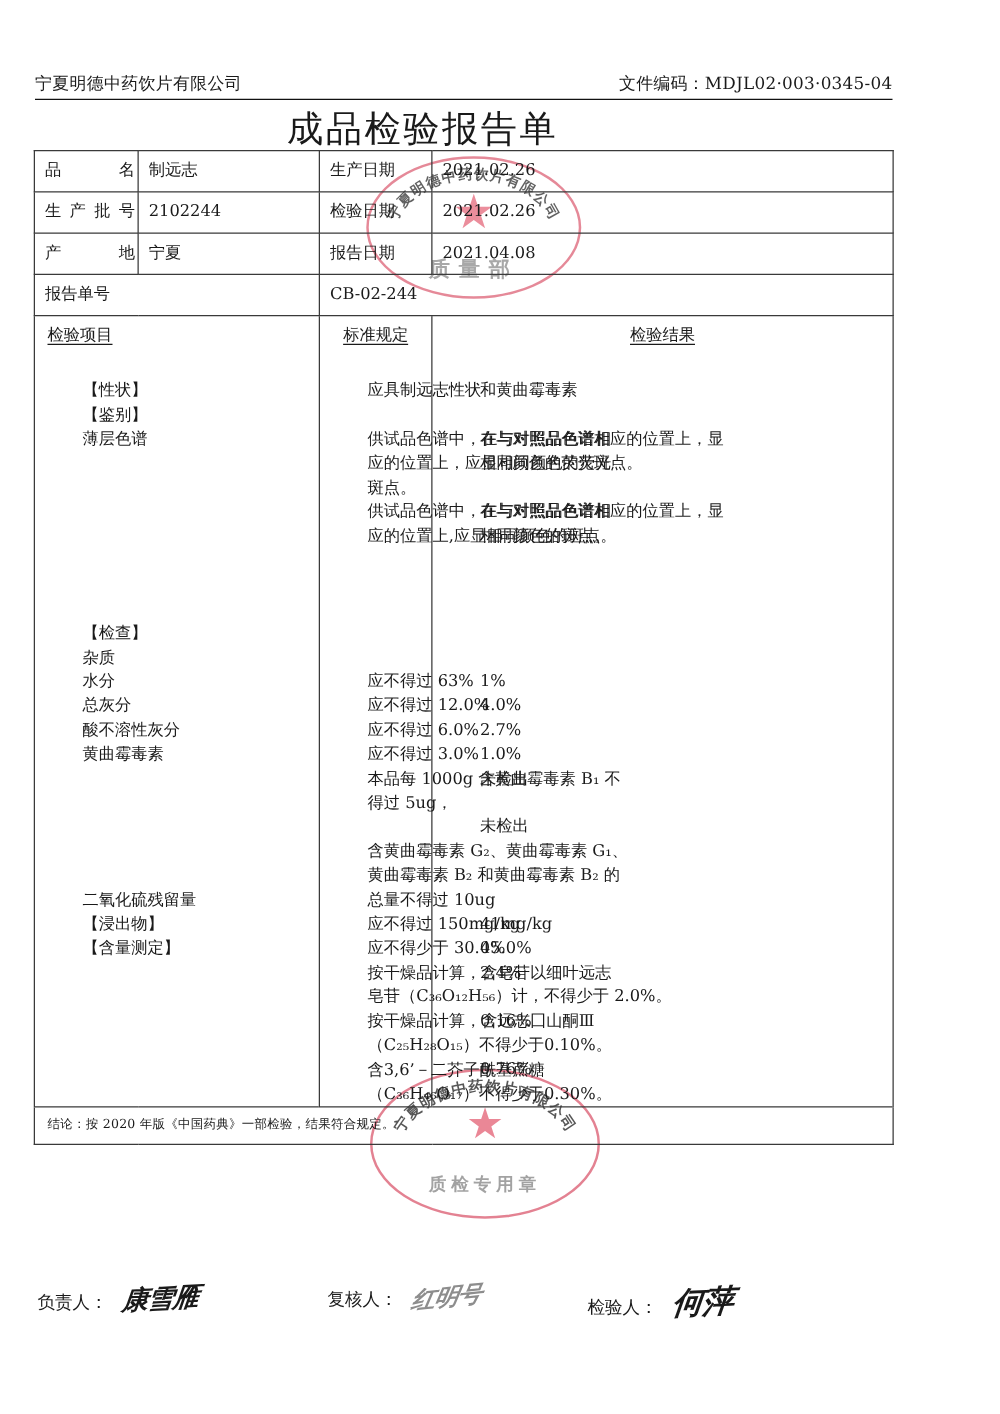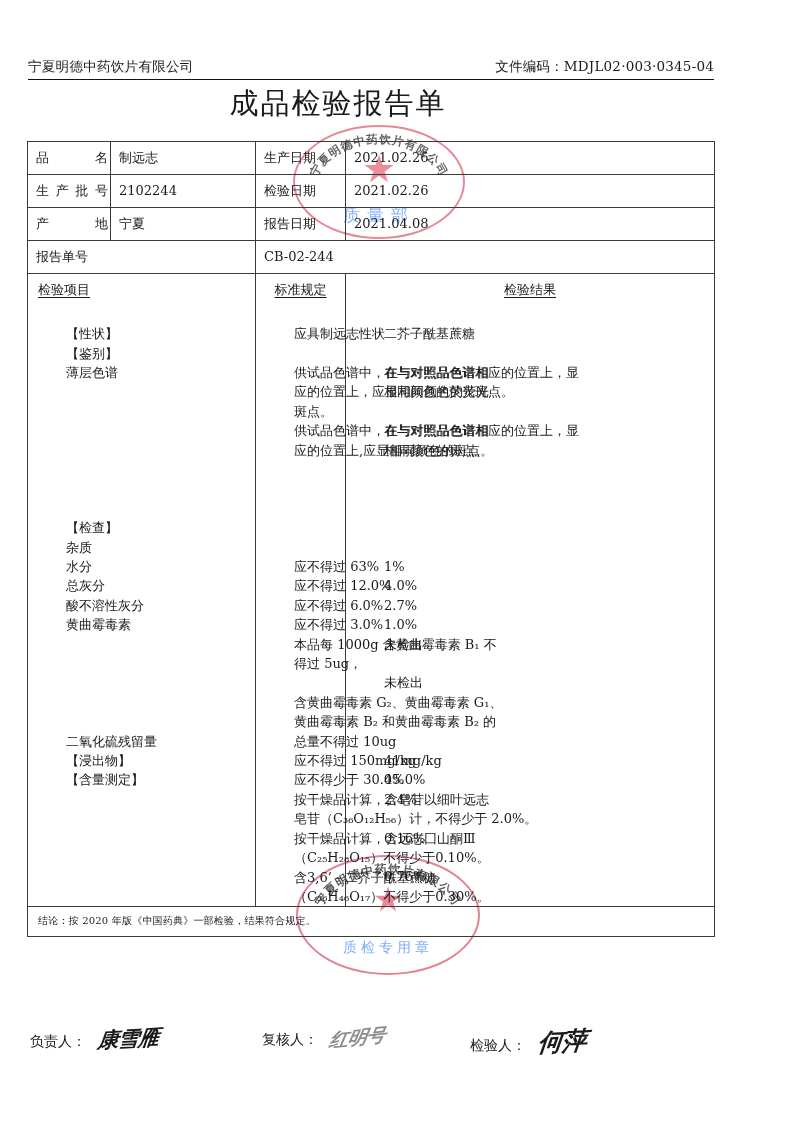--- a/index.html
+++ b/index.html
@@ -47,21 +47,21 @@
     width: 676px;
     text-align: center;
     font-size: 29px;
     letter-spacing: 2px;
     font-family: "DejaVu Serif", "Liberation Serif", serif;
   }
 
   
   .tbl {
     position: absolute;
-    left: 27px; top: 141px;
+    left: 27px; top: 120px;
     width: 687px;
     border-collapse: collapse;
     table-layout: fixed;
     font-size: 13px;
   }
   .tbl td {
     border: 1px solid #3a3a3a;
     padding: 4px 8px;
     vertical-align: middle;
     line-height: 1.45;
@@ -166,22 +166,22 @@
     transform: translate(-50%,-50%);
     color: #e04a61;
     font-size: 38px;
     line-height: 1;
   }
   .seal-bot .seal-star { font-size: 34px; top: 36%; }
   .seal-txt {
     position: absolute;
     left: 50%;
     transform: translateX(-50%);
-    color: #3b82f6;
-    font-weight: 400;
+    color: #737373;
+    font-weight: 700;
     white-space: nowrap;
     font-family: "DejaVu Serif", "Liberation Serif", serif;
   }
   .seal-top .seal-txt { bottom: 10px; font-size: 17px; letter-spacing: 7px; }
   .seal-bot .seal-txt { bottom: 16px; font-size: 14px; letter-spacing: 4px; }
   .arc {
     position: absolute;
     left: 0; top: 0;
     width: 100%; height: 100%;
     color: #d6425a;
@@ -320,21 +320,21 @@
             <div class="ln">按干燥品计算，含远志囗山酮Ⅲ</div>
             <div class="ln">（C₂₅H₂₈O₁₅）不得少于0.10%。</div>
             <div class="ln">含3,6’－二芥子酰基蔗糖</div>
             <div class="ln">（C₃₆H₄₆O₁₇）不得少于0.30%。</div>
           </div>
         </td>
 
         <td class="z-res">
           <div class="stack">
             <div class="gap"></div>
-            <div class="ln">二芥子酰基蔗糖</div>
+            <div class="ln">和黄曲霉毒素</div>
             <div class="gap"></div>
             <div class="ln">在与对照品色谱相应的位置上，显</div>
             <div class="ln">相同颜色的荧光斑点。</div>
             <div class="gap"></div>
             <div class="ln">在与对照品色谱相应的位置上，显</div>
             <div class="ln">相同颜色的斑点。</div>
             <div class="gap"></div>
               <div class="gap"></div>
               <div class="gap"></div>
             <div class="gap"></div>

